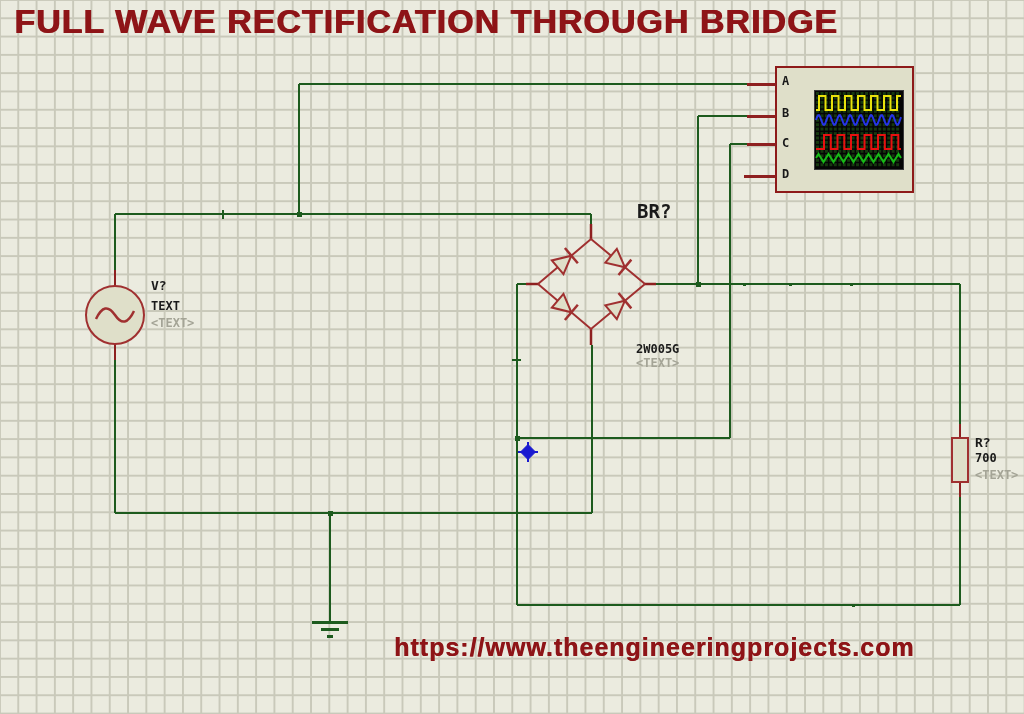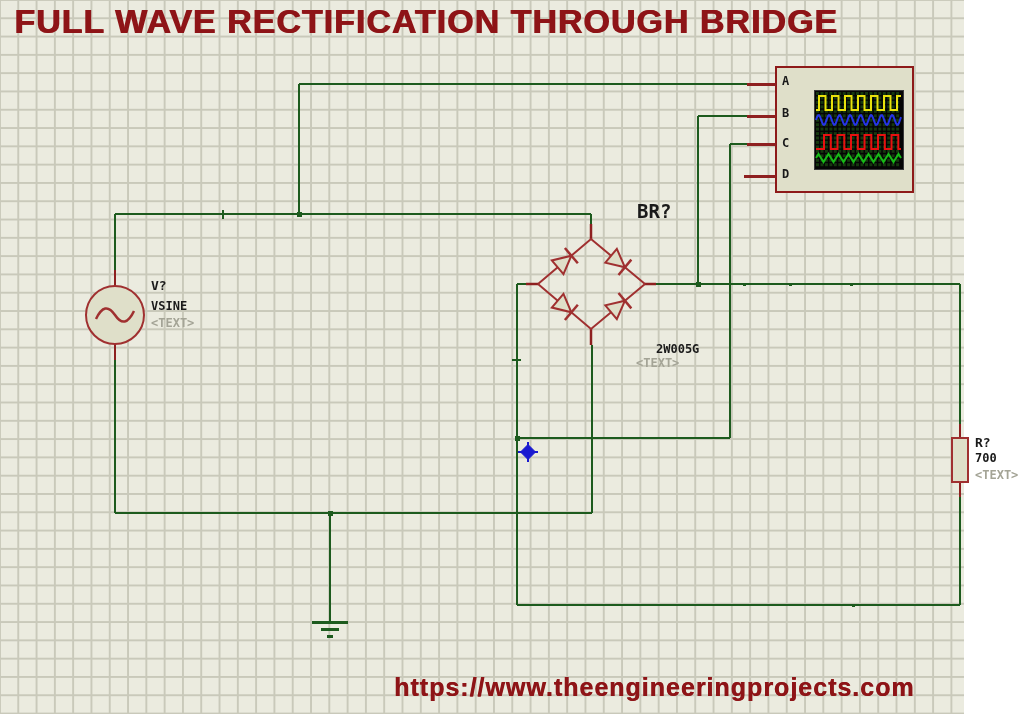--- a/index.html
+++ b/index.html
@@ -1,25 +1,24 @@
 <!DOCTYPE html>
 <html style="--bg: #EBEBDF; --grid: #C9C9BA; --wire: #1D5B1E; --cred: #A03030; --pinred: #8E2020; --scopered: #8E1A1A; --cfill: #DFDFC9; --titlered: #8E1417; --phgray: #A4A496; --originblue: #1A1AD0; --screen: #050505;"><head>
 <meta charset="utf-8">
 <style>
   html,body{margin:0;padding:0;}
   body{width:1024px;height:714px;overflow:hidden;font-family:"Liberation Sans",sans-serif;}
   .canvas{
-    position:relative;width:952px;height:714px;
+    position:relative;width:1024px;height:714px;
     background-color:var(--bg,#EBEBDF);
     background-image:
       linear-gradient(to right, var(--grid,#C9C9BA) 2px, transparent 2px),
       linear-gradient(to bottom, var(--grid,#C9C9BA) 2px, transparent 2px);
     background-size:18.3px 18.3px;
     background-position:-1px -1px;
-    padding-left:12px;
   }
   svg{position:absolute;left:0;top:0;}
   .w{stroke:var(--wire);stroke-width:2;fill:none;}
   .rw{stroke:var(--pinred);stroke-width:2.5;fill:none;}
   .lbl{position:absolute;font-family:"DejaVu Sans Mono","Liberation Mono",monospace;
        font-weight:bold;color:#1A1A1A;white-space:pre;line-height:1.1;}
   .ref{font-size:13px;}
   .val{font-size:12px;}
   .big{font-size:19px;}
   .ph{color:var(--phgray);font-size:12px;text-align:center;}
@@ -30,21 +29,20 @@
     letter-spacing:1px;color:var(--titlered);
     text-shadow:1px 0 0 currentColor;
     white-space:nowrap;
   }
   .url{
     position:absolute;left:394px;top:633px;
     font-family:"Liberation Sans",sans-serif;font-weight:bold;font-size:25px;
     letter-spacing:1px;color:var(--titlered);
     text-shadow:0.5px 0 0 currentColor;
     white-space:nowrap;
-    margin-top:40px;
   }
 </style>
 </head>
 <body>
 
 <div class="canvas">
 
   <div class="title">FULL WAVE RECTIFICATION THROUGH BRIDGE</div>
 
   <svg width="1024" height="714" shape-rendering="crispEdges">
@@ -482,25 +480,25 @@
     </g>
 
     <g stroke="var(--originblue)" fill="var(--originblue)" shape-rendering="auto">
       <path d="M528 444.5 L535.5 452 L528 459.5 L520.5 452 Z"></path>
       <path d="M528 442 V462" stroke-width="2" fill="none"></path>
       <path d="M518 452 H538" stroke-width="2" fill="none"></path>
     </g>
   </svg>
 
   <div class="lbl ref" style="left:151px;top:279px">V?</div>
-  <div class="lbl val" style="left:151px;top:300px">VSINE</div>
+  <div class="lbl val" style="left:151px;top:300px">TEXT</div>
   <div class="lbl ph" style="left:151px;top:317px">&lt;TEXT&gt;</div>
 
   <div class="lbl big" style="left:637px;top:201px">BR?</div>
-  <div class="lbl val" style="left:656px;top:343px">2W005G</div>
+  <div class="lbl val" style="left:636px;top:343px">2W005G</div>
   <div class="lbl ph" style="left:636px;top:357px">&lt;TEXT&gt;</div>
 
   <div class="lbl ref" style="left:975px;top:436px">R?</div>
   <div class="lbl val" style="left:975px;top:452px">700</div>
   <div class="lbl ph" style="left:975px;top:469px">&lt;TEXT&gt;</div>
 
   <div class="lbl chan" style="left:782px;top:75px">A</div>
   <div class="lbl chan" style="left:782px;top:107px">B</div>
   <div class="lbl chan" style="left:782px;top:137px">C</div>
   <div class="lbl chan" style="left:782px;top:168px">D</div>

